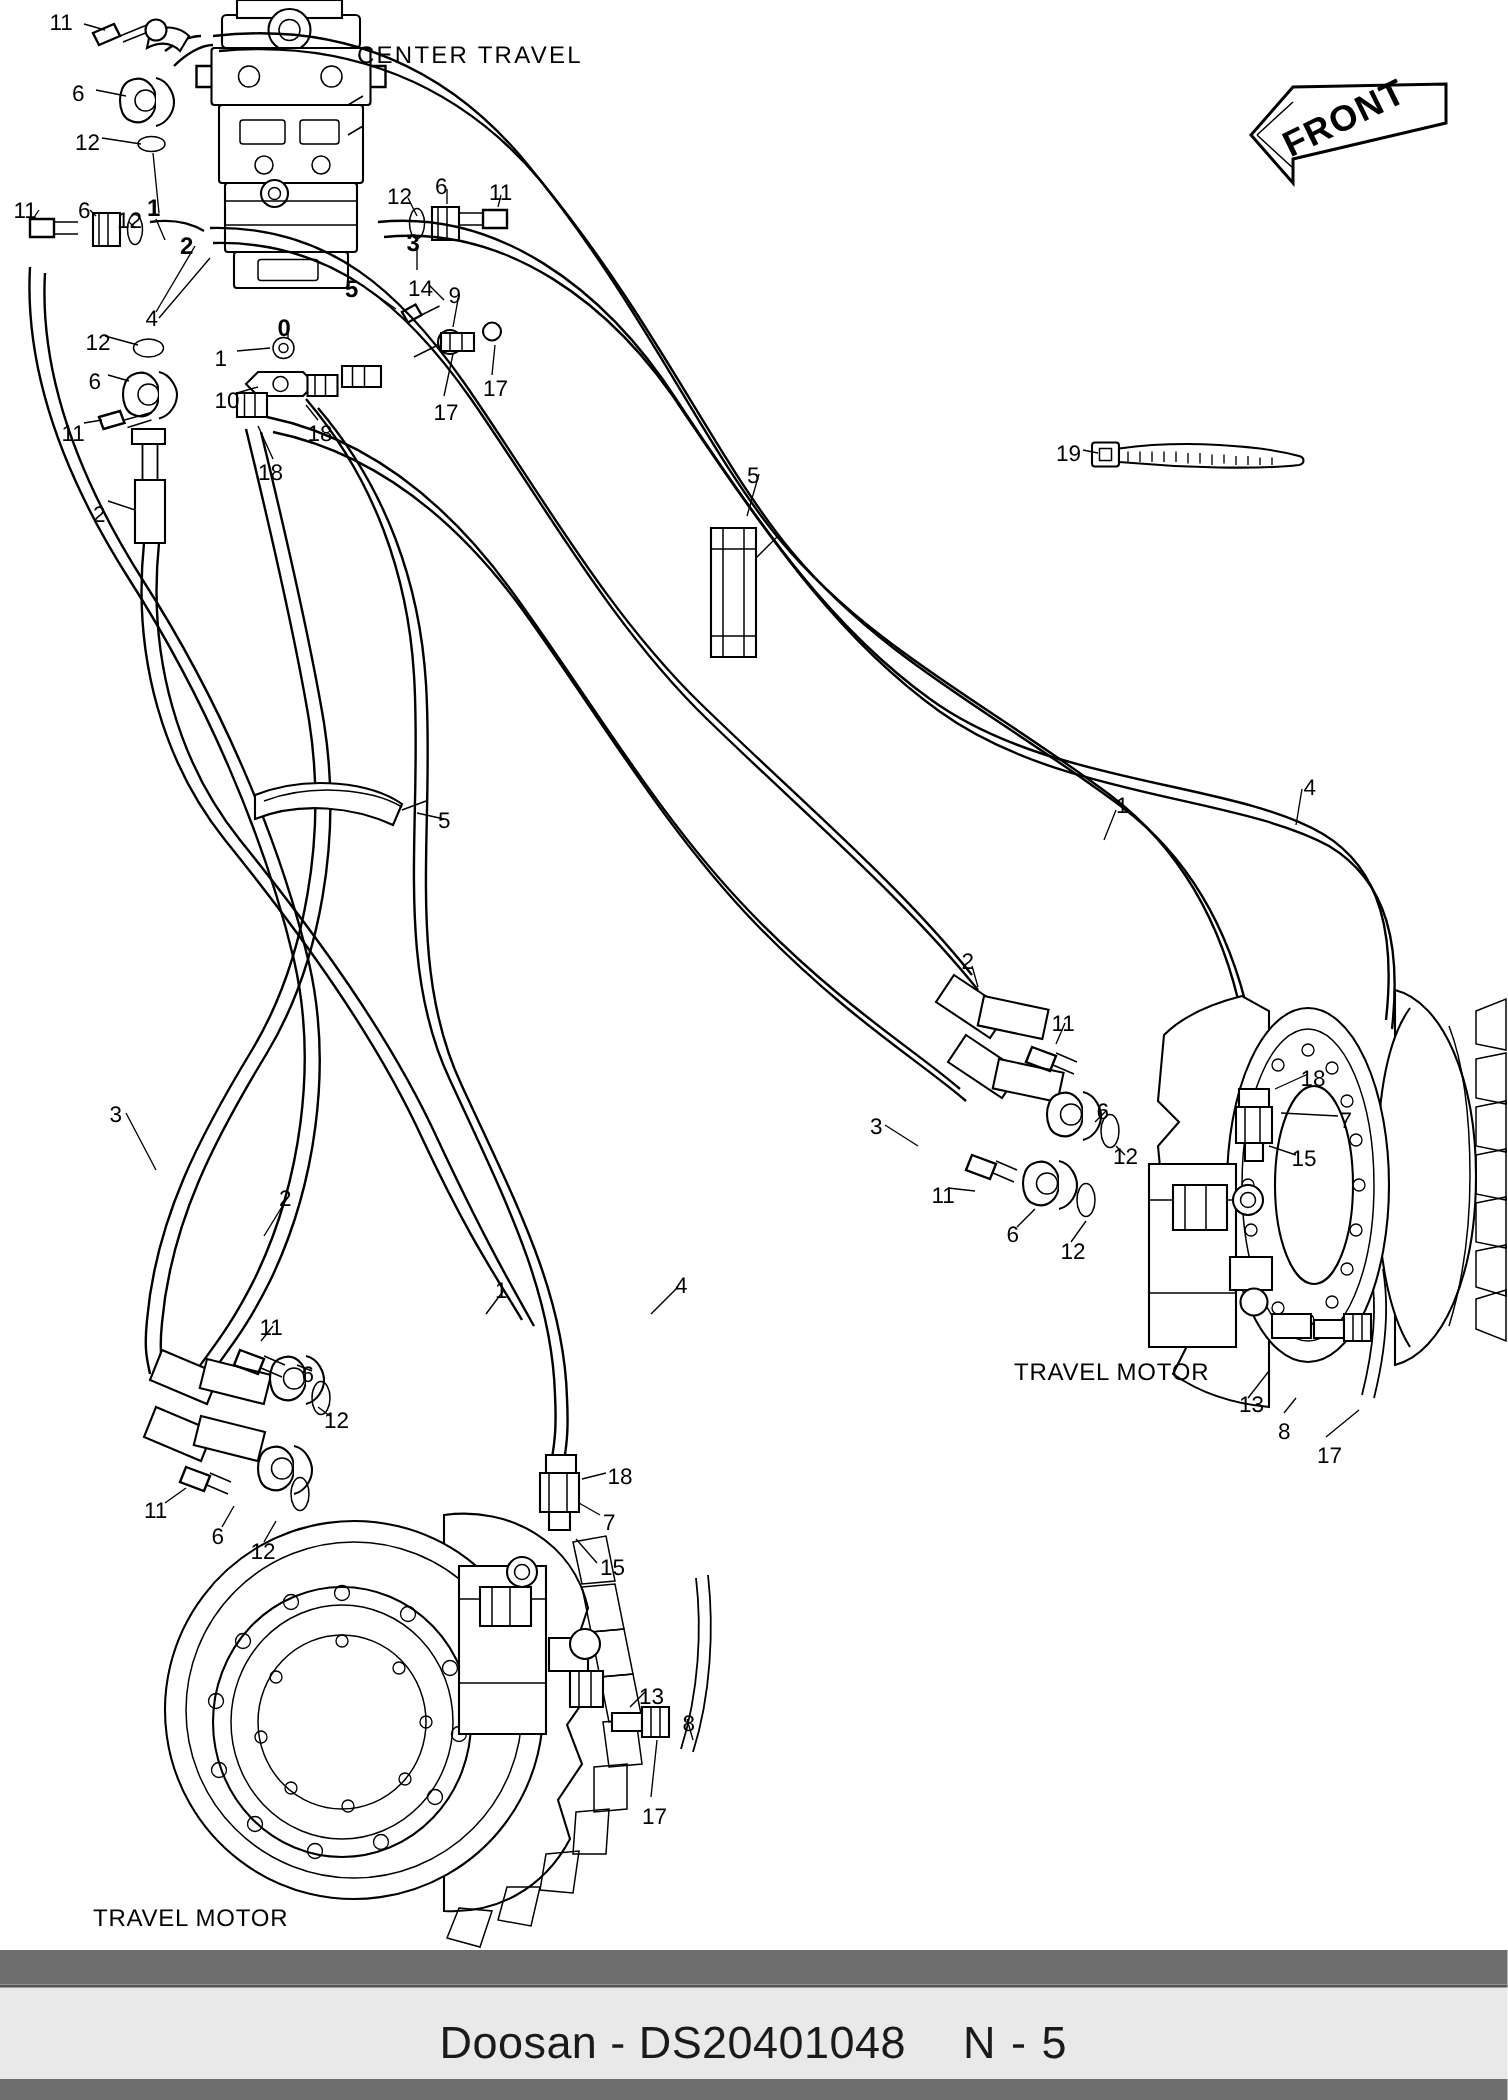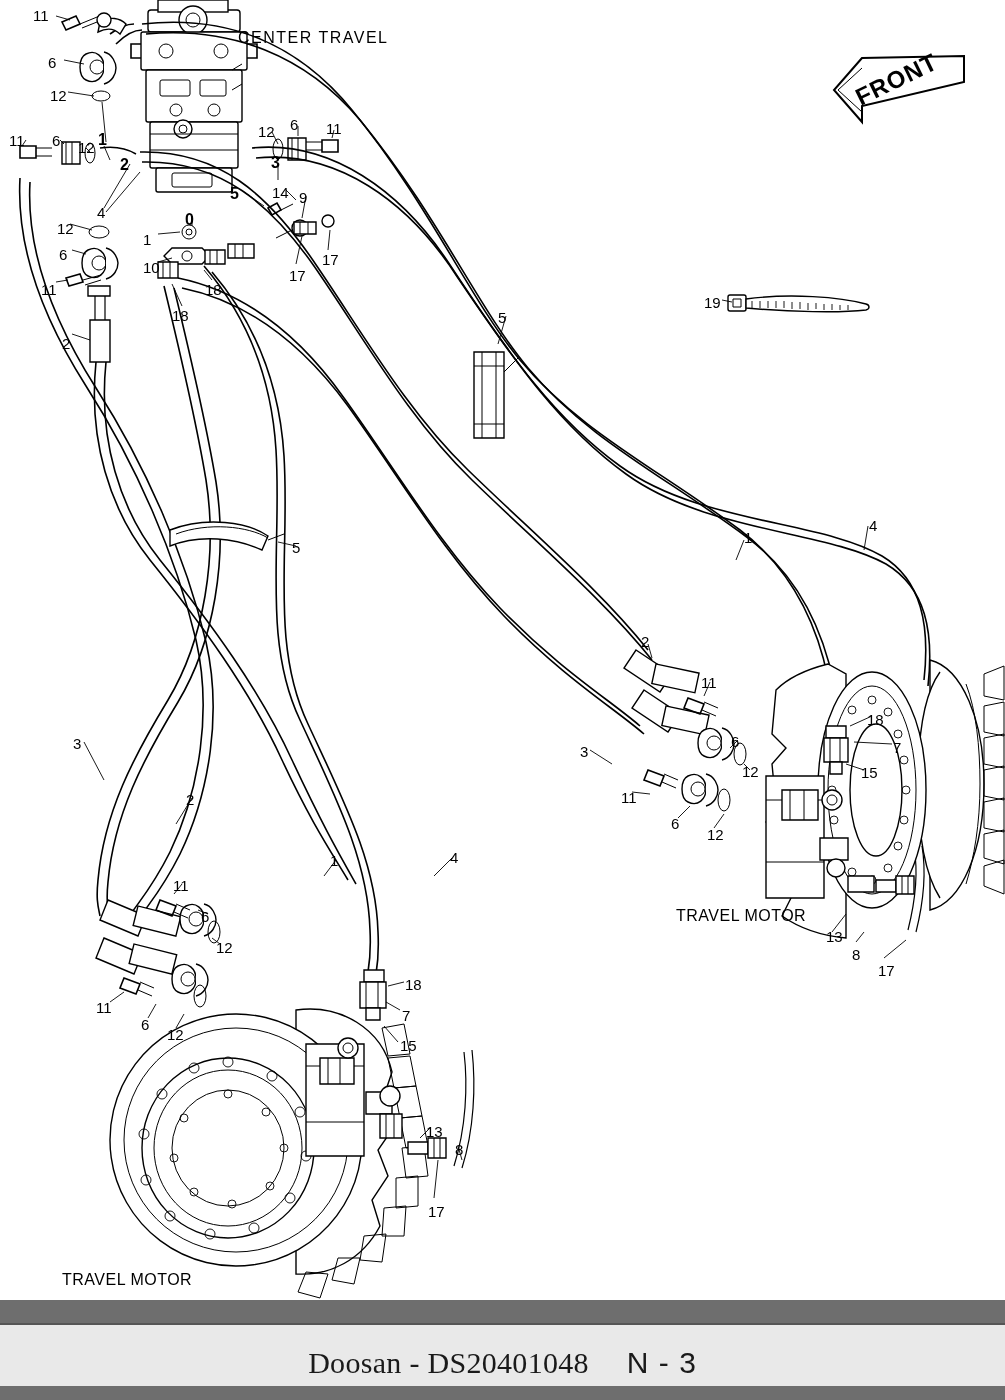--- a/index.html
+++ b/index.html
@@ -50,21 +50,21 @@
     align-items: center;
     justify-content: center;
   }
   #footer-inner {
     display: flex;
     align-items: baseline;
     gap: 38px;
     font-size: 30px;
     color: #1a1a1a;
   }
-  #footer-left { letter-spacing: 0.3px; font-family: Liberation Serif, serif; }
+  #footer-left { letter-spacing: 0.3px; }
   #footer-right { letter-spacing: 1px; }
   .band-top, .band-bottom {
     position: absolute; left: 0; width: 1005px;
     background: #6e6e6e;
   }
   .band-top { top: 1300px; height: 23px; }
   .band-bottom { top: 1386px; height: 14px; }
 
   
   #front-arrow {
@@ -555,17 +555,17 @@
       <div class="lbl num" style="left: 428px; top: 1204px;">17</div>
       <div class="lbl num" style="left: 826px; top: 929px;">13</div>
       <div class="lbl num" style="left: 852px; top: 947px;">8</div>
       <div class="lbl num" style="left: 878px; top: 963px;">17</div>
     </div>
 
   <div class="band-top"></div>
   <div id="footer">
     <div id="footer-inner">
       <span id="footer-left">Doosan - DS20401048</span>
-      <span id="footer-right">N - 3</span>
+      <span id="footer-right">N - 5</span>
     </div>
   </div>
   <div class="band-bottom"></div>
 </div>
 
 </body></html>

